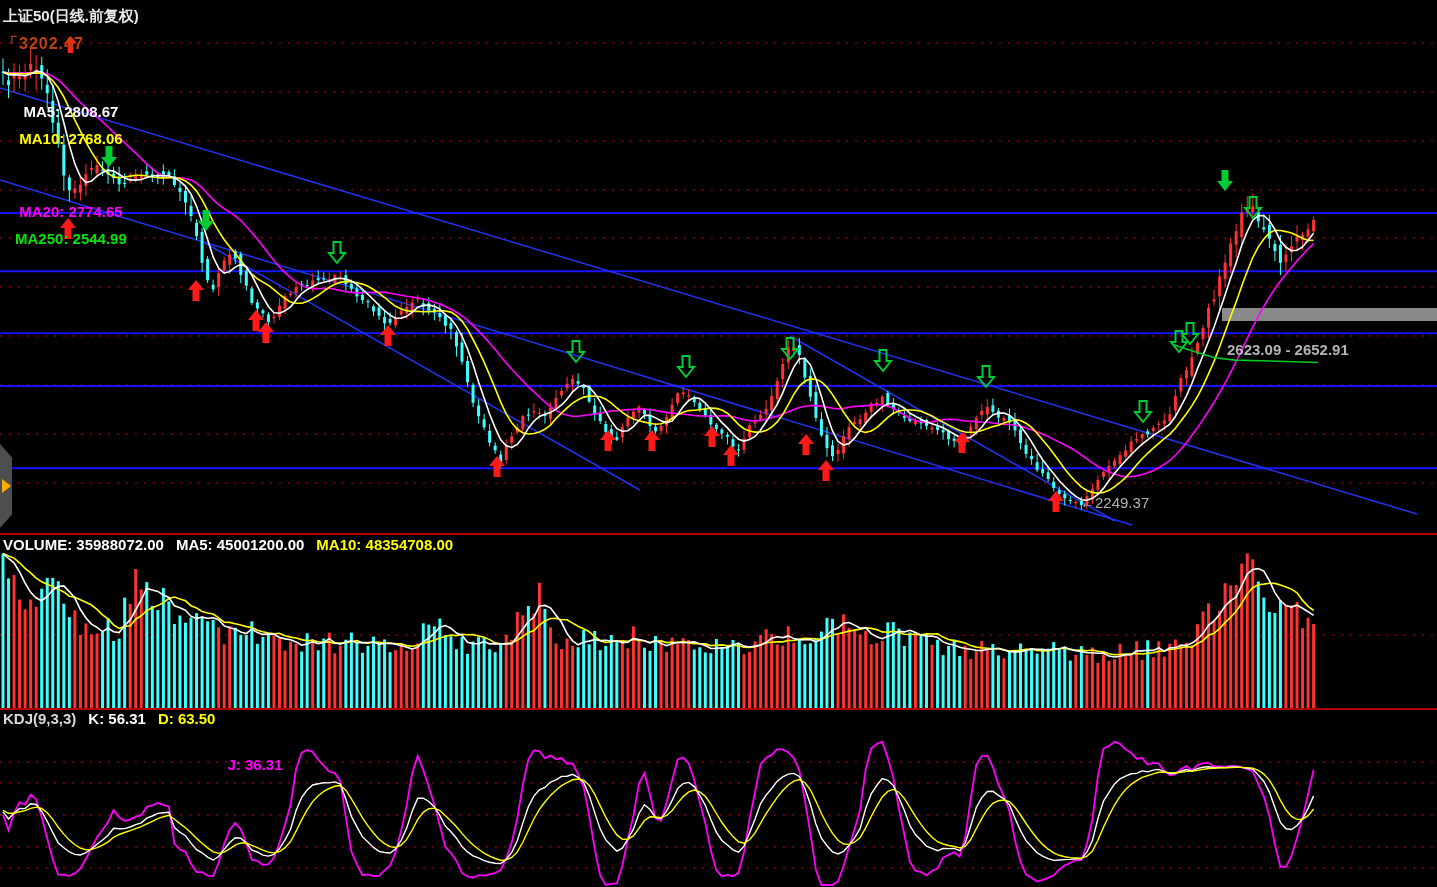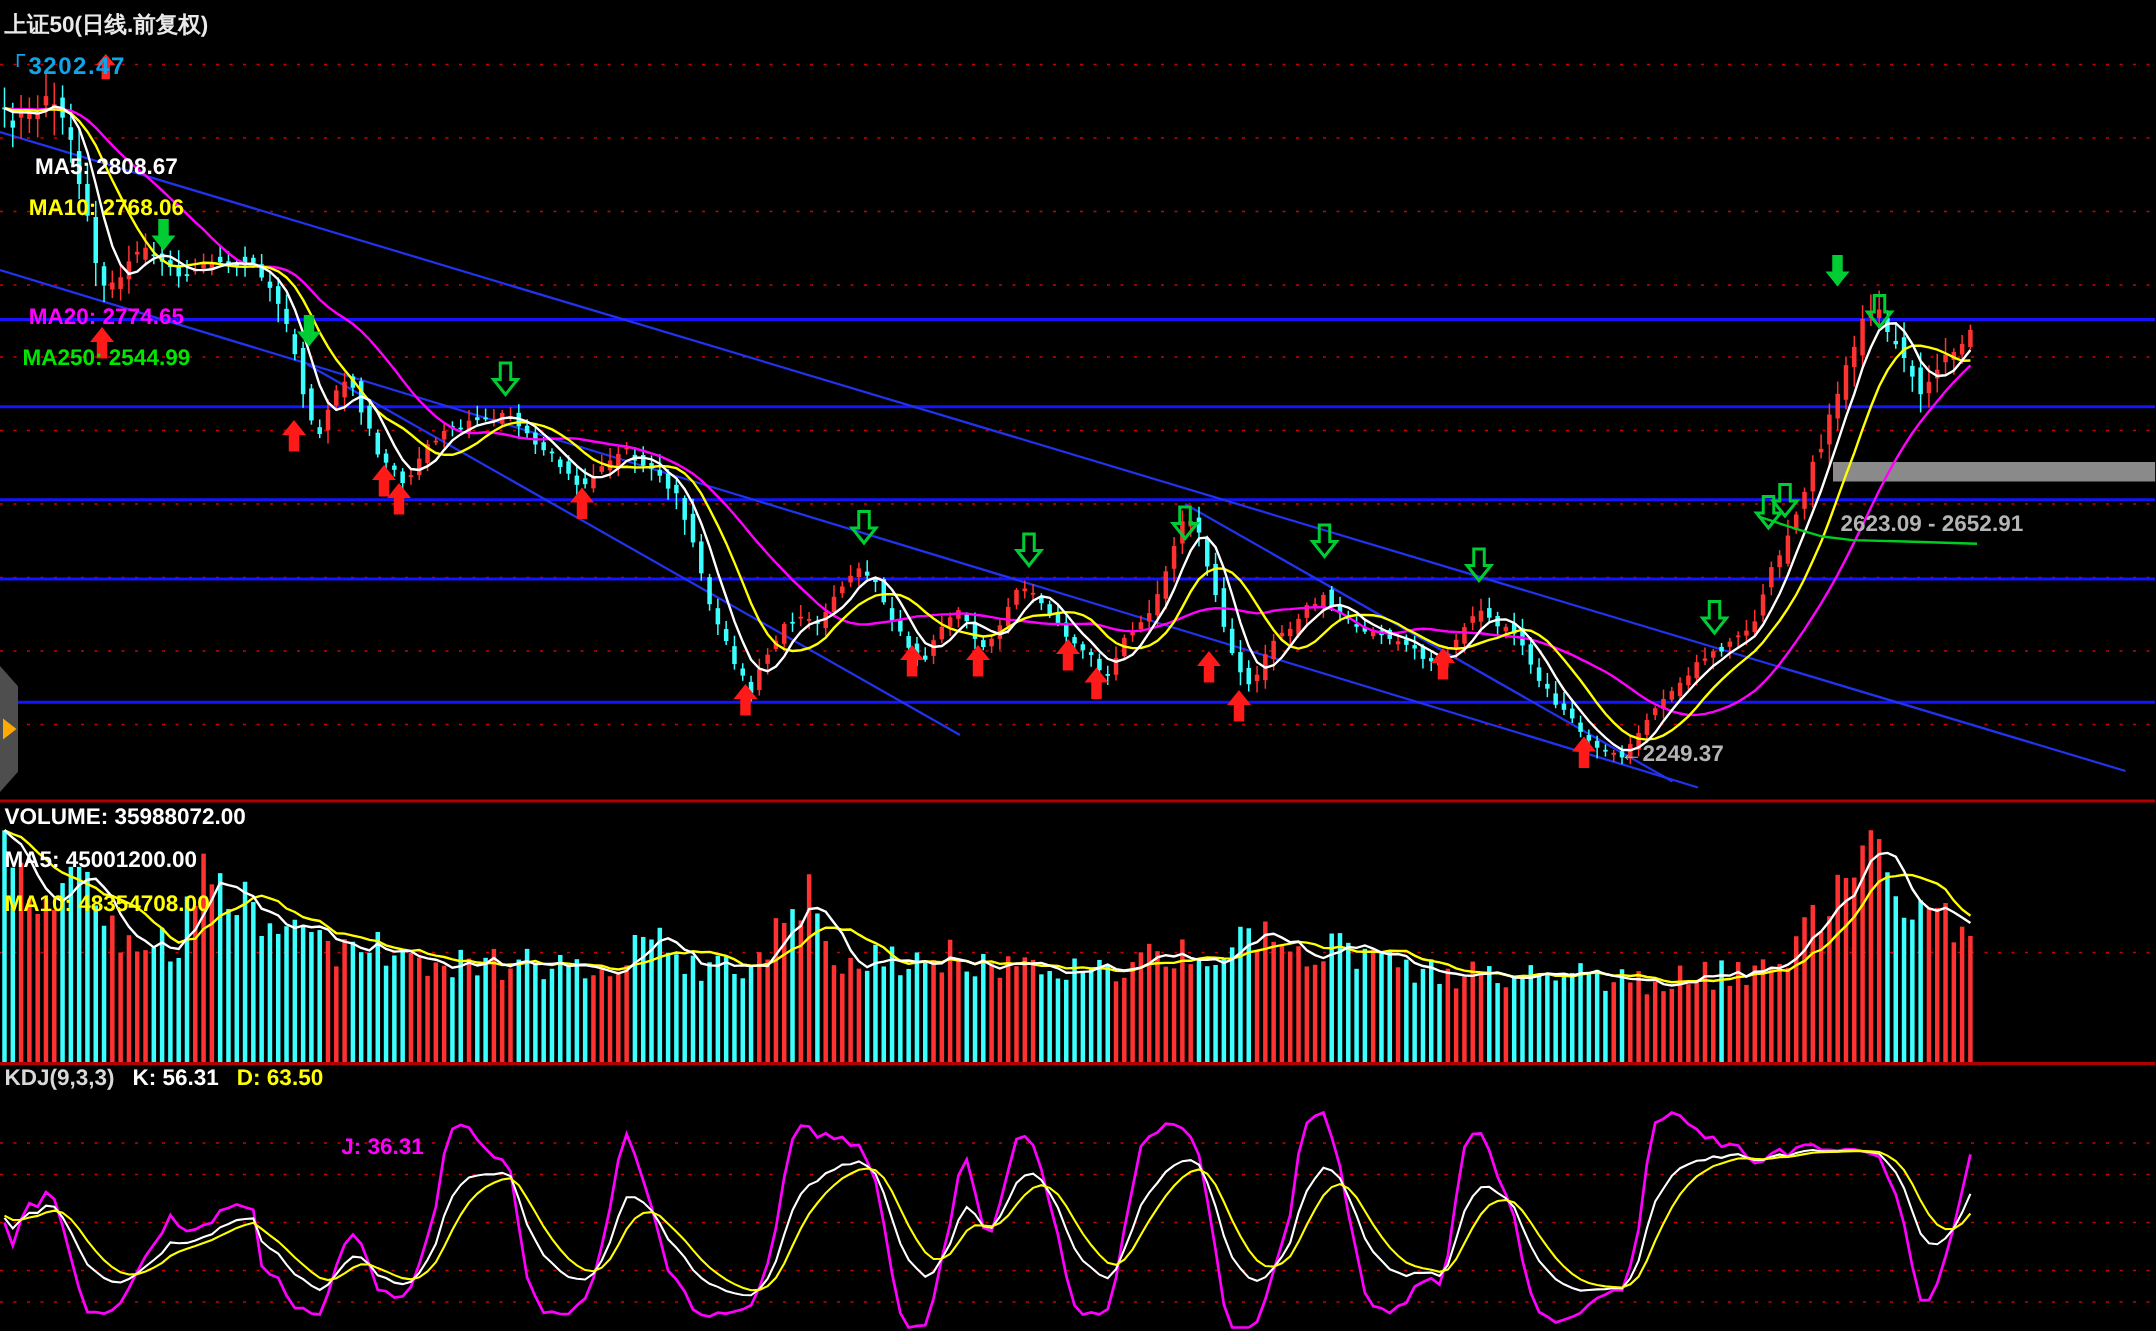--- a/index.html
+++ b/index.html
@@ -4,24 +4,24 @@
 <style>
   html,body{margin:0;padding:0;background:#000;}
   #app{position:relative;width:1437px;height:887px;background:#000;overflow:hidden;
        font-family:"Liberation Sans",sans-serif;-webkit-font-smoothing:none;}
   #chart-svg{position:absolute;left:0;top:0;}
   .hdr{position:absolute;left:3px;top:7px;display:flex;align-items:center;gap:10px;
        font-size:15px;font-weight:700;white-space:nowrap;z-index:5;flex-direction:column;}
   .sym{color:#e9e9e9;}
   .arr{display:flex;align-items:center;margin:0 -3px;}
   .c-ma5{color:#ffffff;margin-top:40px;} .c-ma10{color:#ffff00;} .c-ma20{color:#ff00ff;margin-top:46px;} .c-ma250{color:#00e600;}
-  .hi{position:absolute;left:2px;top:34px;font-size:16px;color:#0ea5e9;font-weight:700;z-index:5;letter-spacing:1px;}
+  .hi{position:absolute;left:2px;top:34px;font-size:16px;color:#c2410c;font-weight:700;z-index:5;letter-spacing:1px;}
   .range{position:absolute;left:1227px;top:329px;font-size:15px;color:#b4b4b4;font-weight:700;z-index:5;margin-top:12px;}
-  .low{position:absolute;left:1080px;top:494px;font-size:15px;color:#b4b4b4;font-weight:700;z-index:5;}
-  .vhdr{position:absolute;left:3px;top:536px;display:flex;gap:12px;font-size:15px;font-weight:700;white-space:nowrap;z-index:5;flex-direction:column;}
+  .low{position:absolute;left:1080px;top:494px;font-size:15px;color:#b4b4b4;font-weight:400;z-index:5;}
+  .vhdr{position:absolute;left:3px;top:536px;display:flex;gap:12px;font-size:15px;font-weight:700;white-space:nowrap;z-index:5;}
   .c-white{color:#ffffff;} .c-gray{color:#d9d9d9;}
   .khdr{position:absolute;left:3px;top:710px;display:flex;gap:12px;font-size:15px;font-weight:700;white-space:nowrap;z-index:5;}
   .flyout{position:absolute;left:0;top:444px;width:12px;height:84px;background:#4e4e4e;
           clip-path:polygon(0 0,100% 16%,100% 84%,0 100%);display:flex;align-items:center;z-index:6;cursor:pointer;}
   .tri{width:0;height:0;border-left:9px solid #ffaa00;border-top:7px solid transparent;border-bottom:7px solid transparent;margin-left:2px;}
 </style>
 </head>
 <body>
 
 <div id="app">

